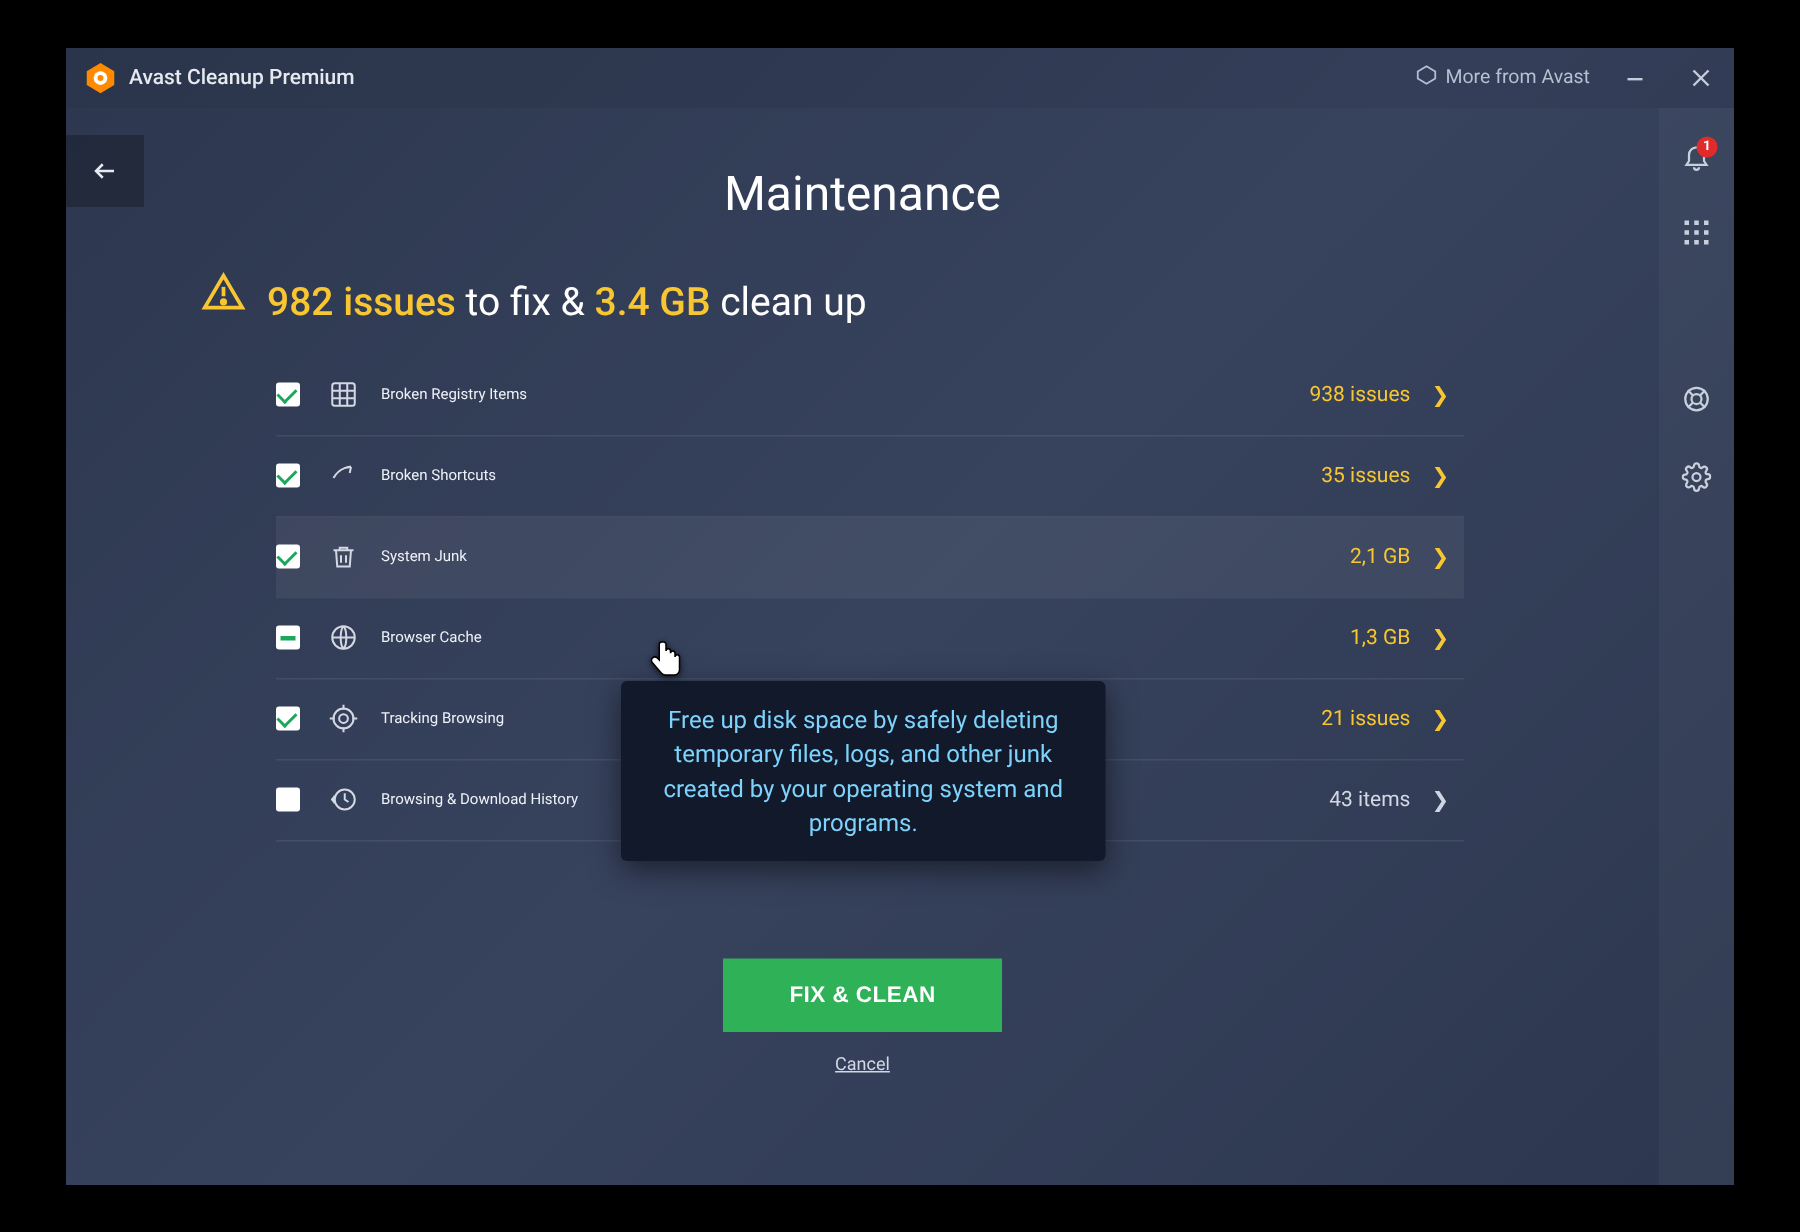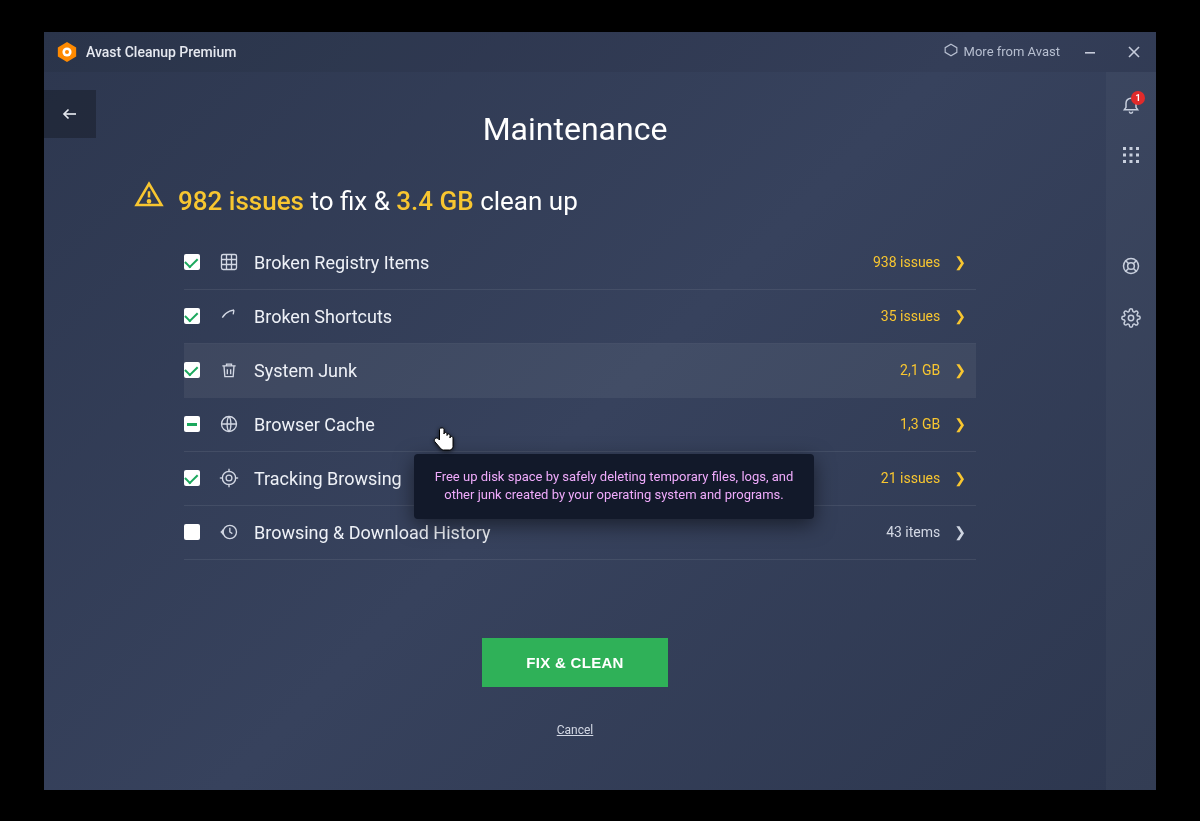--- a/index.html
+++ b/index.html
@@ -85,51 +85,51 @@
   }
   .row.highlight { background: rgba(255,255,255,0.06); border-bottom-color: transparent; justify-content: space-between; }
   .chk {
     width:16px; height:16px; background:#fff; border-radius:2px; margin-right: 18px;
     display:flex; align-items:center; justify-content:center; cursor:pointer; flex-shrink:0;
   }
   .chk.checked::after{ content:""; width:10px; height:6px; border-left:2px solid #1ba85d; border-bottom:2px solid #1ba85d; transform: rotate(-45deg) translateY(-1px); }
   .chk.partial::after{ content:""; width:10px; height:3px; background:#1ba85d; }
   .chk.empty {}
   .row-icon { width:22px; display:flex; justify-content:center; margin-right:14px; color:#d3d8e4; }
-  .row-label { color:#eef1f7; font-size:18px; }
+  .row-label { color:#eef1f7; font-size:10px; }
   .row-right { margin-left:auto; display:flex; align-items:center; gap:14px; }
   .row-value { font-size:14px; }
   .row-value.accent { color:#f8c630; }
   .row-value.muted { color:#d3d8e4; }
   .chevron { color:#f8c630; font-size:14px; cursor:pointer; }
   .chevron.muted { color: #cfd5e1; }
 
   .tooltip {
     position:absolute;
     top: 382px;
     left: 370px;
-    width: 400px;
+    width: 323px;
     background:#12192a;
-    color:#f0abfc;
-    font-size:13px;
+    color:#7dd3fc;
+    font-size:16px;
     line-height:1.45;
     text-align:center;
     padding: 14px 20px;
     border-radius:4px;
     box-shadow: 0 6px 20px rgba(0,0,0,0.5);
     z-index: 5;
   }
 
   .cursor {
     position:absolute; top:354px; left:388px; z-index:6; color:#fff;
     filter: drop-shadow(0 1px 2px rgba(0,0,0,0.7));
   }
 
   .actions {
-    display:flex; flex-direction:column; align-items:center; gap:36px;
+    display:flex; flex-direction:column; align-items:center; gap:14px;
     margin-top: 78px;
   }
   .fix-btn {
     background:#2fb158; color:#fff; font-size:15px; font-weight:600;
     padding: 16px 44px; border:none; cursor:pointer; letter-spacing:0.3px;
   }
   .cancel-link { color:#d3d8e4; font-size:12px; text-decoration:underline; cursor:pointer; }
 </style>
 </head>
 <body>

